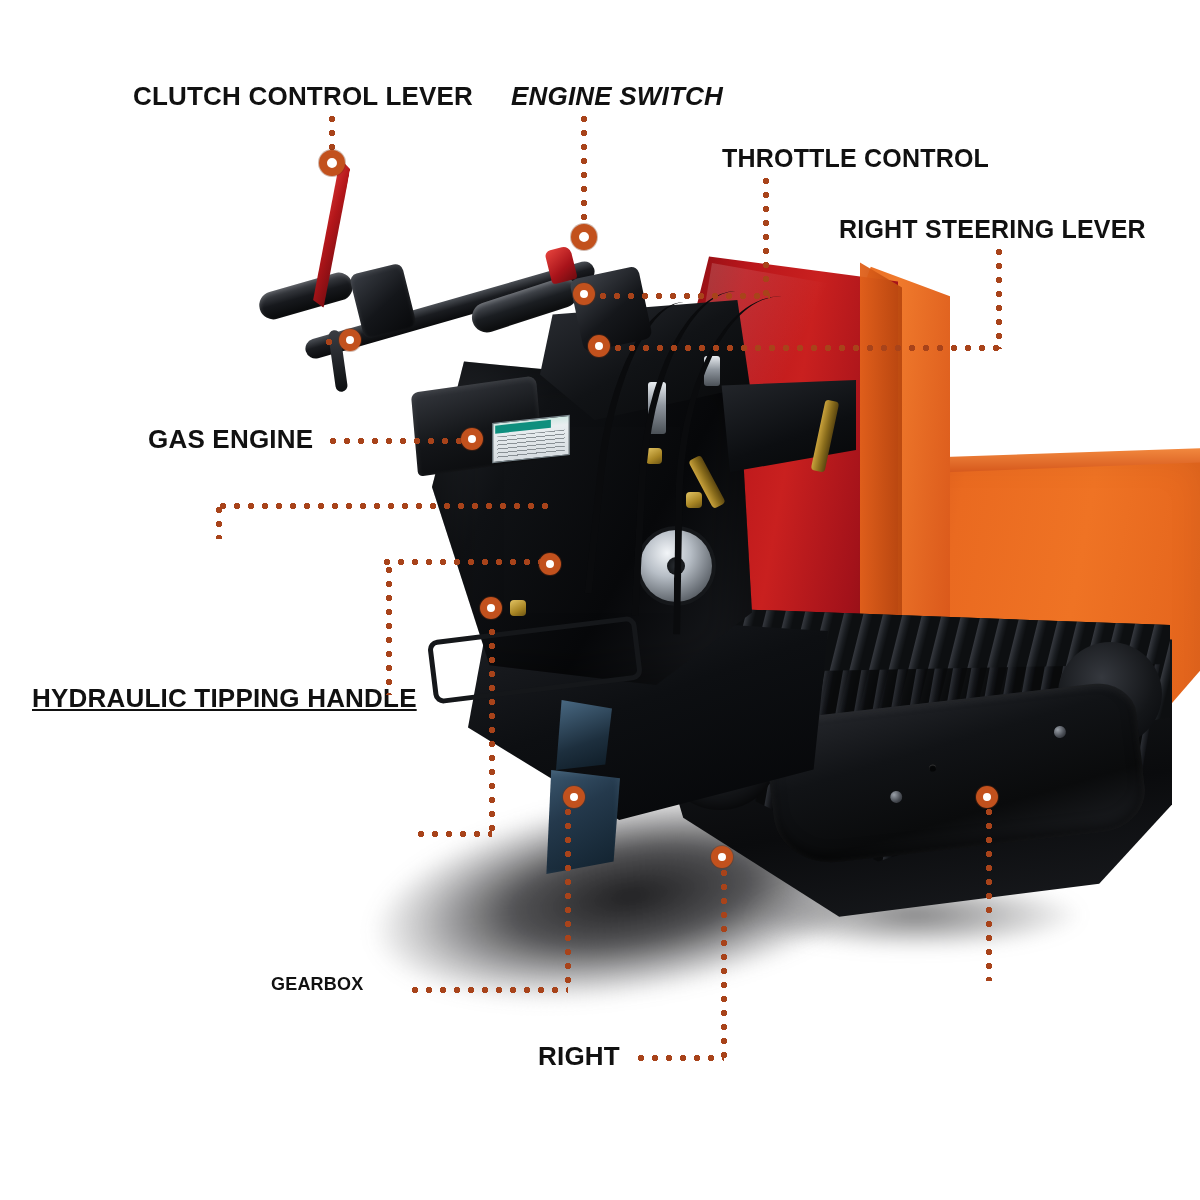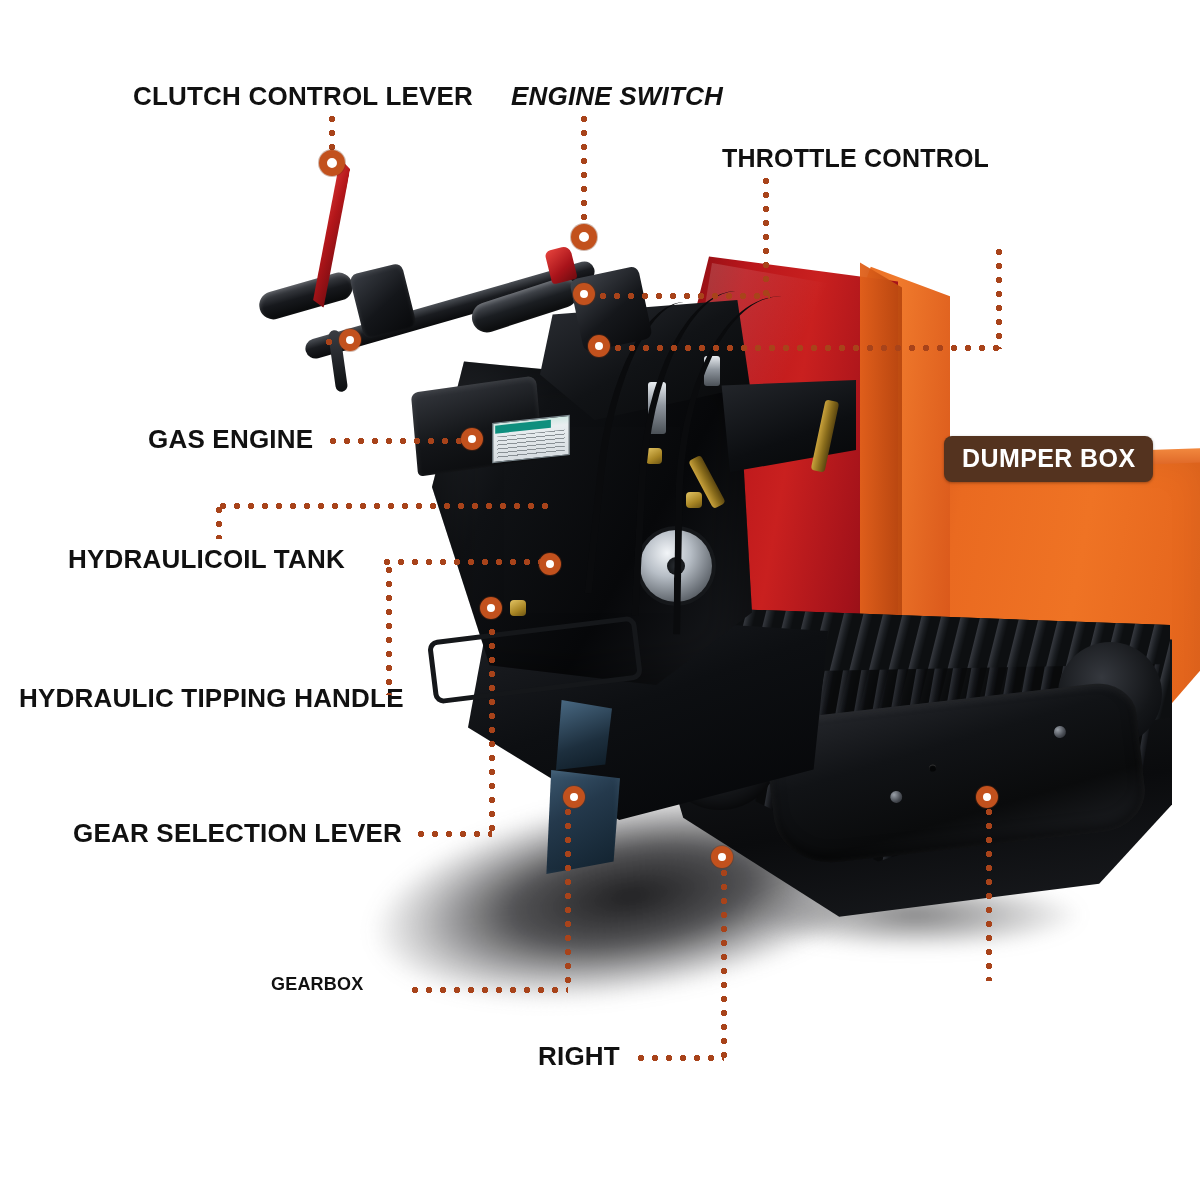--- a/index.html
+++ b/index.html
@@ -352,53 +352,51 @@
 
   <div class="callout-label" style="left:511px; top:83px; font-size:26px;font-style:italic;">ENGINE SWITCH</div>
   <div class="lead-v" style="left:581px; top:112px; height:118px;"></div>
   <div class="marker" style="left:571px; top:224px;"></div>
 
   <div class="callout-label" style="left:722px; top:146px; font-size:25px;">THROTTLE CONTROL</div>
   <div class="lead-v" style="left:763px; top:174px; height:122px;"></div>
   <div class="lead-h" style="left:596px; top:293px; width:174px;"></div>
   <div class="marker sm" style="left:573px; top:283px;"></div>
 
+  <div class="callout-label" style="left:839px; top:217px; font-size:25px;">RIGHT STEERING LEVER</div>
   <div class="lead-v" style="left:996px; top:245px; height:104px;"></div>
   <div class="lead-h" style="left:611px; top:345px; width:391px;"></div>
   <div class="marker sm" style="left:588px; top:335px;"></div>
 
   <div class="lead-h" style="left:322px; top:339px; width:22px;"></div>
   <div class="marker sm" style="left:339px; top:329px;"></div>
 
   <div class="callout-label" style="left:148px; top:426px; font-size:26px;">GAS ENGINE</div>
   <div class="lead-h" style="left:326px; top:438px; width:138px;"></div>
   <div class="marker sm" style="left:461px; top:428px;"></div>
 
-  <div class="callout-label" style="left:68px; top:546px; font-size:26px;">HYDRAULICOIL TANK</div>
   <div class="lead-v" style="left:216px; top:503px; height:36px;"></div>
   <div class="lead-h" style="left:216px; top:503px; width:336px;"></div>
   <div class="marker sm" style="left:539px; top:553px;"></div>
   <div class="lead-h" style="left:380px; top:559px; width:160px;"></div>
 
-  <div class="callout-label" style="left:19px; top:685px; font-size:26px;">HYDRAULIC TIPPING HANDLE</div>
+  <div class="callout-label" style="left:32px; top:685px; font-size:26px;text-decoration:underline;">HYDRAULIC TIPPING HANDLE</div>
   <div class="lead-v" style="left:386px; top:563px; height:132px;"></div>
   <div class="marker sm" style="left:480px; top:597px;"></div>
 
-  <div class="callout-label" style="left:73px; top:820px; font-size:26px;">GEAR SELECTION LEVER</div>
   <div class="lead-h" style="left:414px; top:831px; width:78px;"></div>
   <div class="lead-v" style="left:489px; top:625px; height:208px;"></div>
 
   <div class="callout-label" style="left:271px; top:975px; font-size:18px;">GEARBOX</div>
   <div class="lead-h" style="left:408px; top:987px; width:160px;"></div>
   <div class="lead-v" style="left:565px; top:805px; height:186px;"></div>
   <div class="marker sm" style="left:563px; top:786px;"></div>
 
   <div class="callout-label" style="left:538px; top:1043px; font-size:26px;">RIGHT</div>
   <div class="lead-h" style="left:634px; top:1055px; width:90px;"></div>
   <div class="lead-v" style="left:721px; top:866px; height:192px;"></div>
   <div class="marker sm" style="left:711px; top:846px;"></div>
 
   <div class="lead-v" style="left:986px; top:805px; height:176px;"></div>
   <div class="marker sm" style="left:976px; top:786px;"></div>
 
-  <div class="badge" style="left:944px; top:436px; font-size:25px;">DUMPER BOX</div>
 
 </div>
 
 </body></html>

